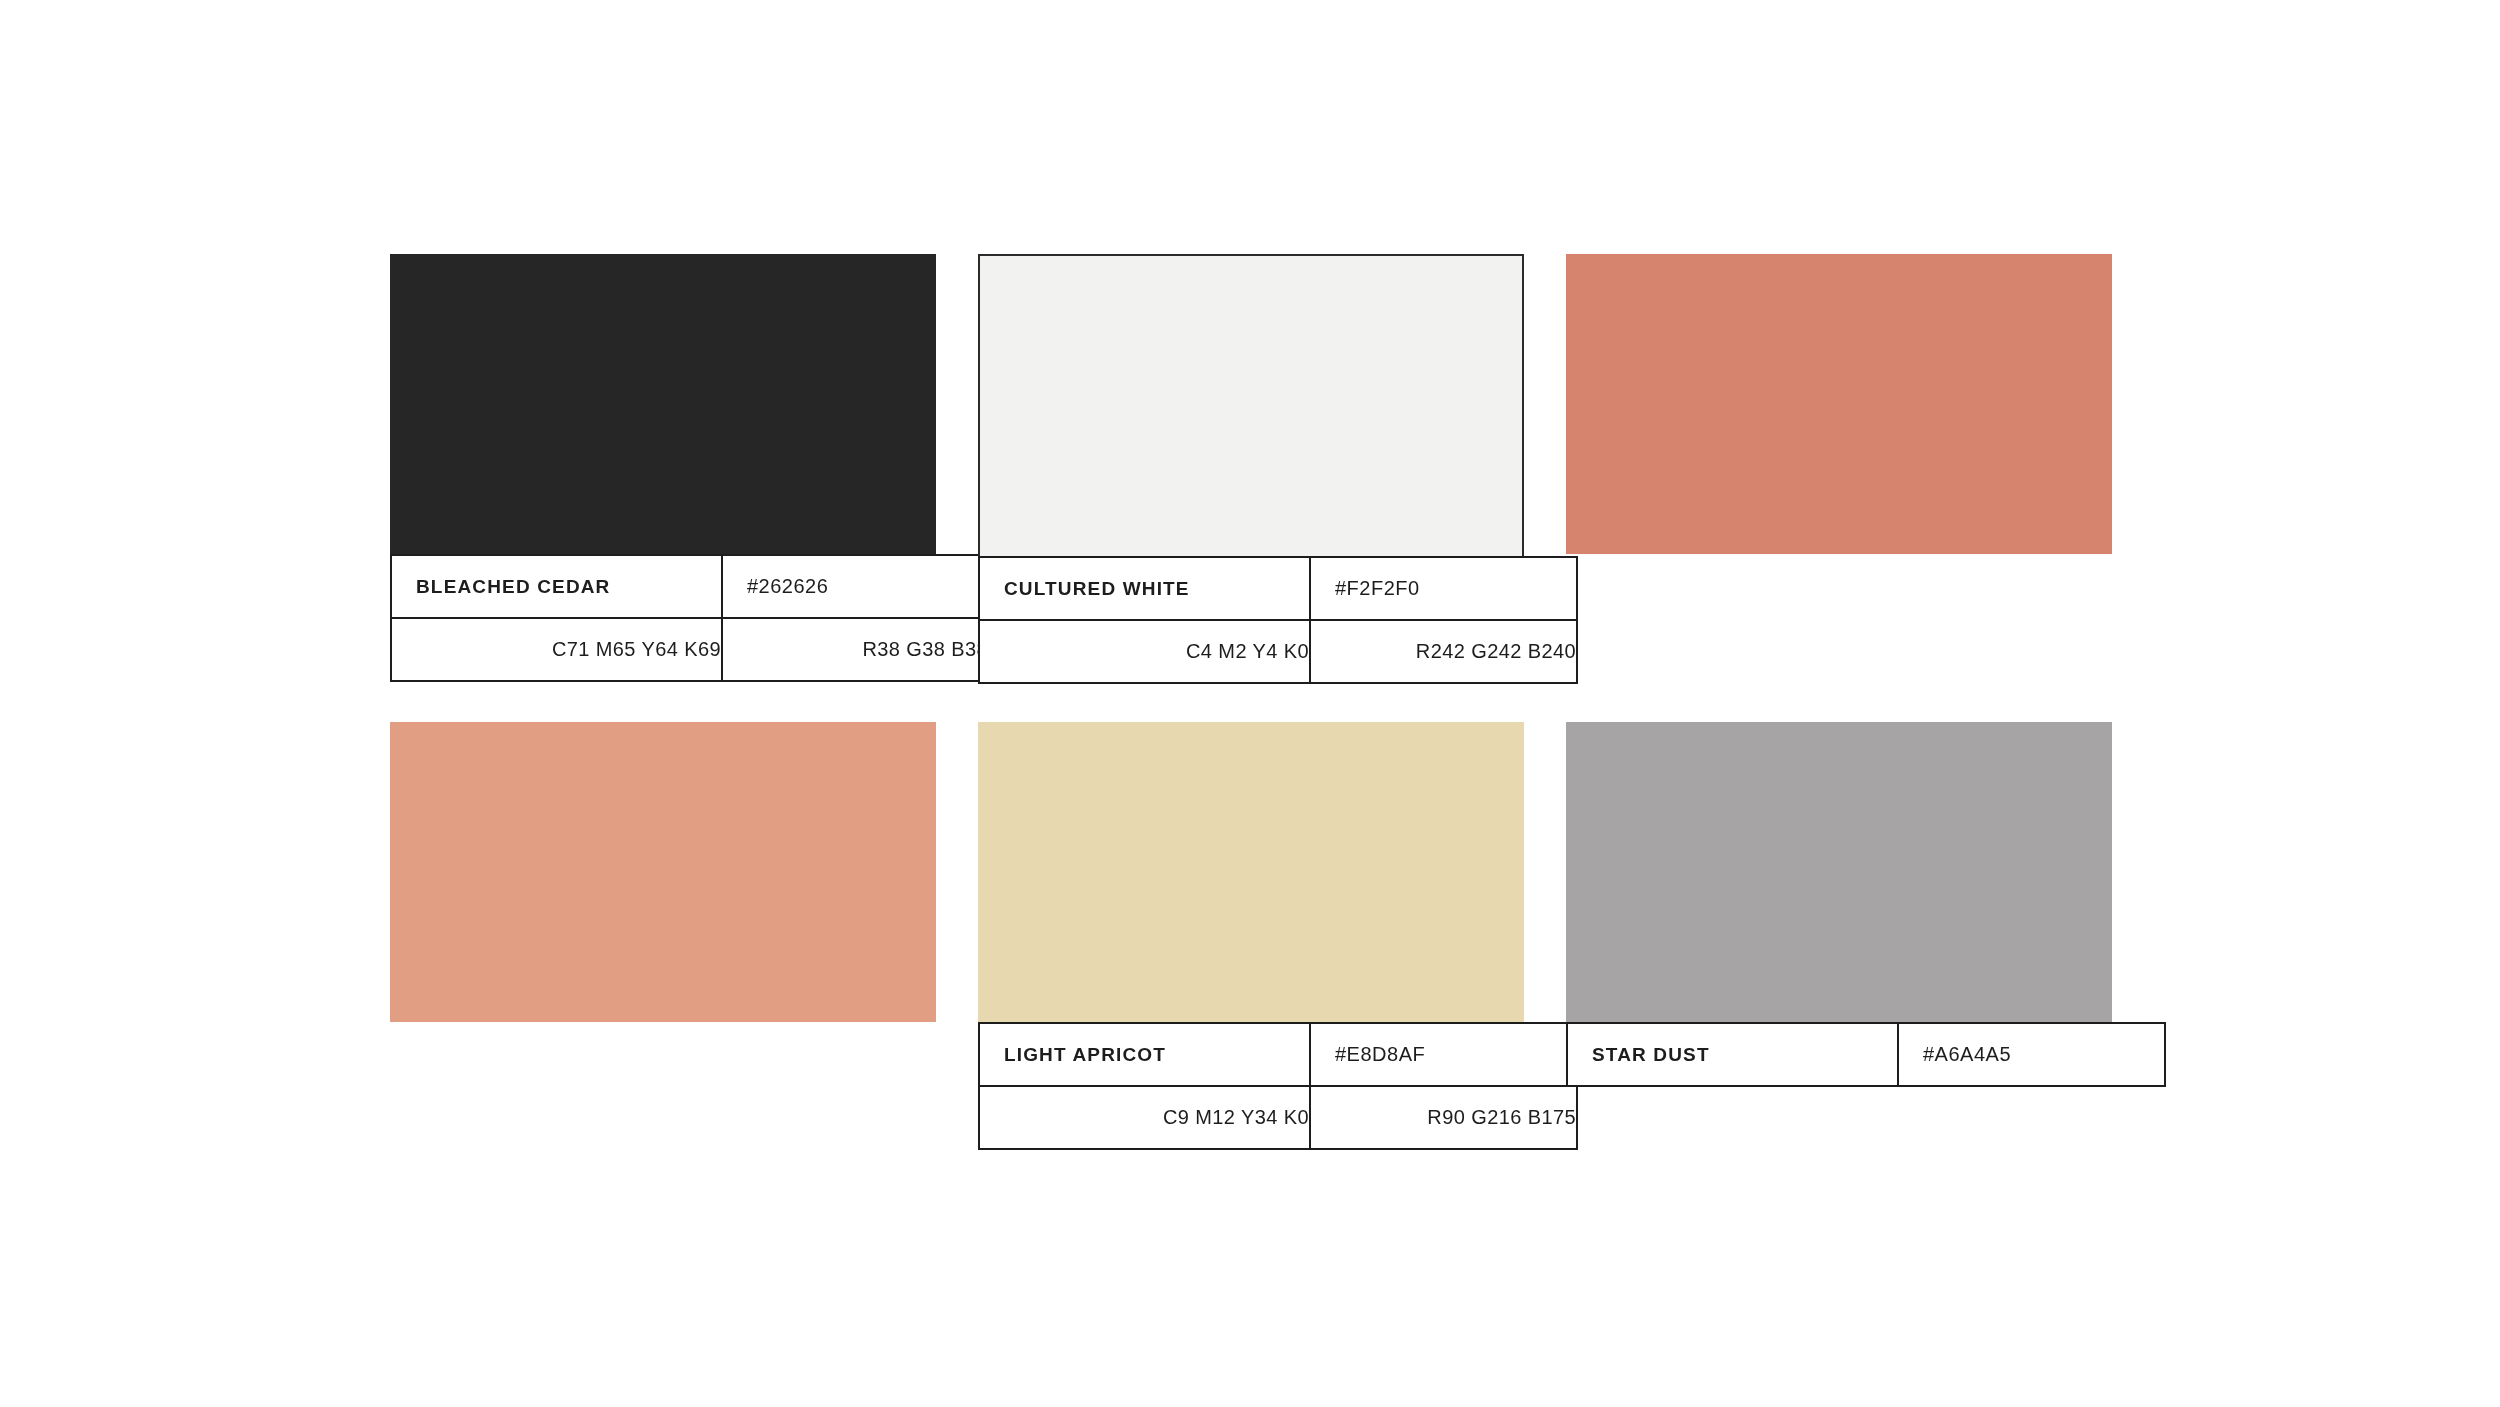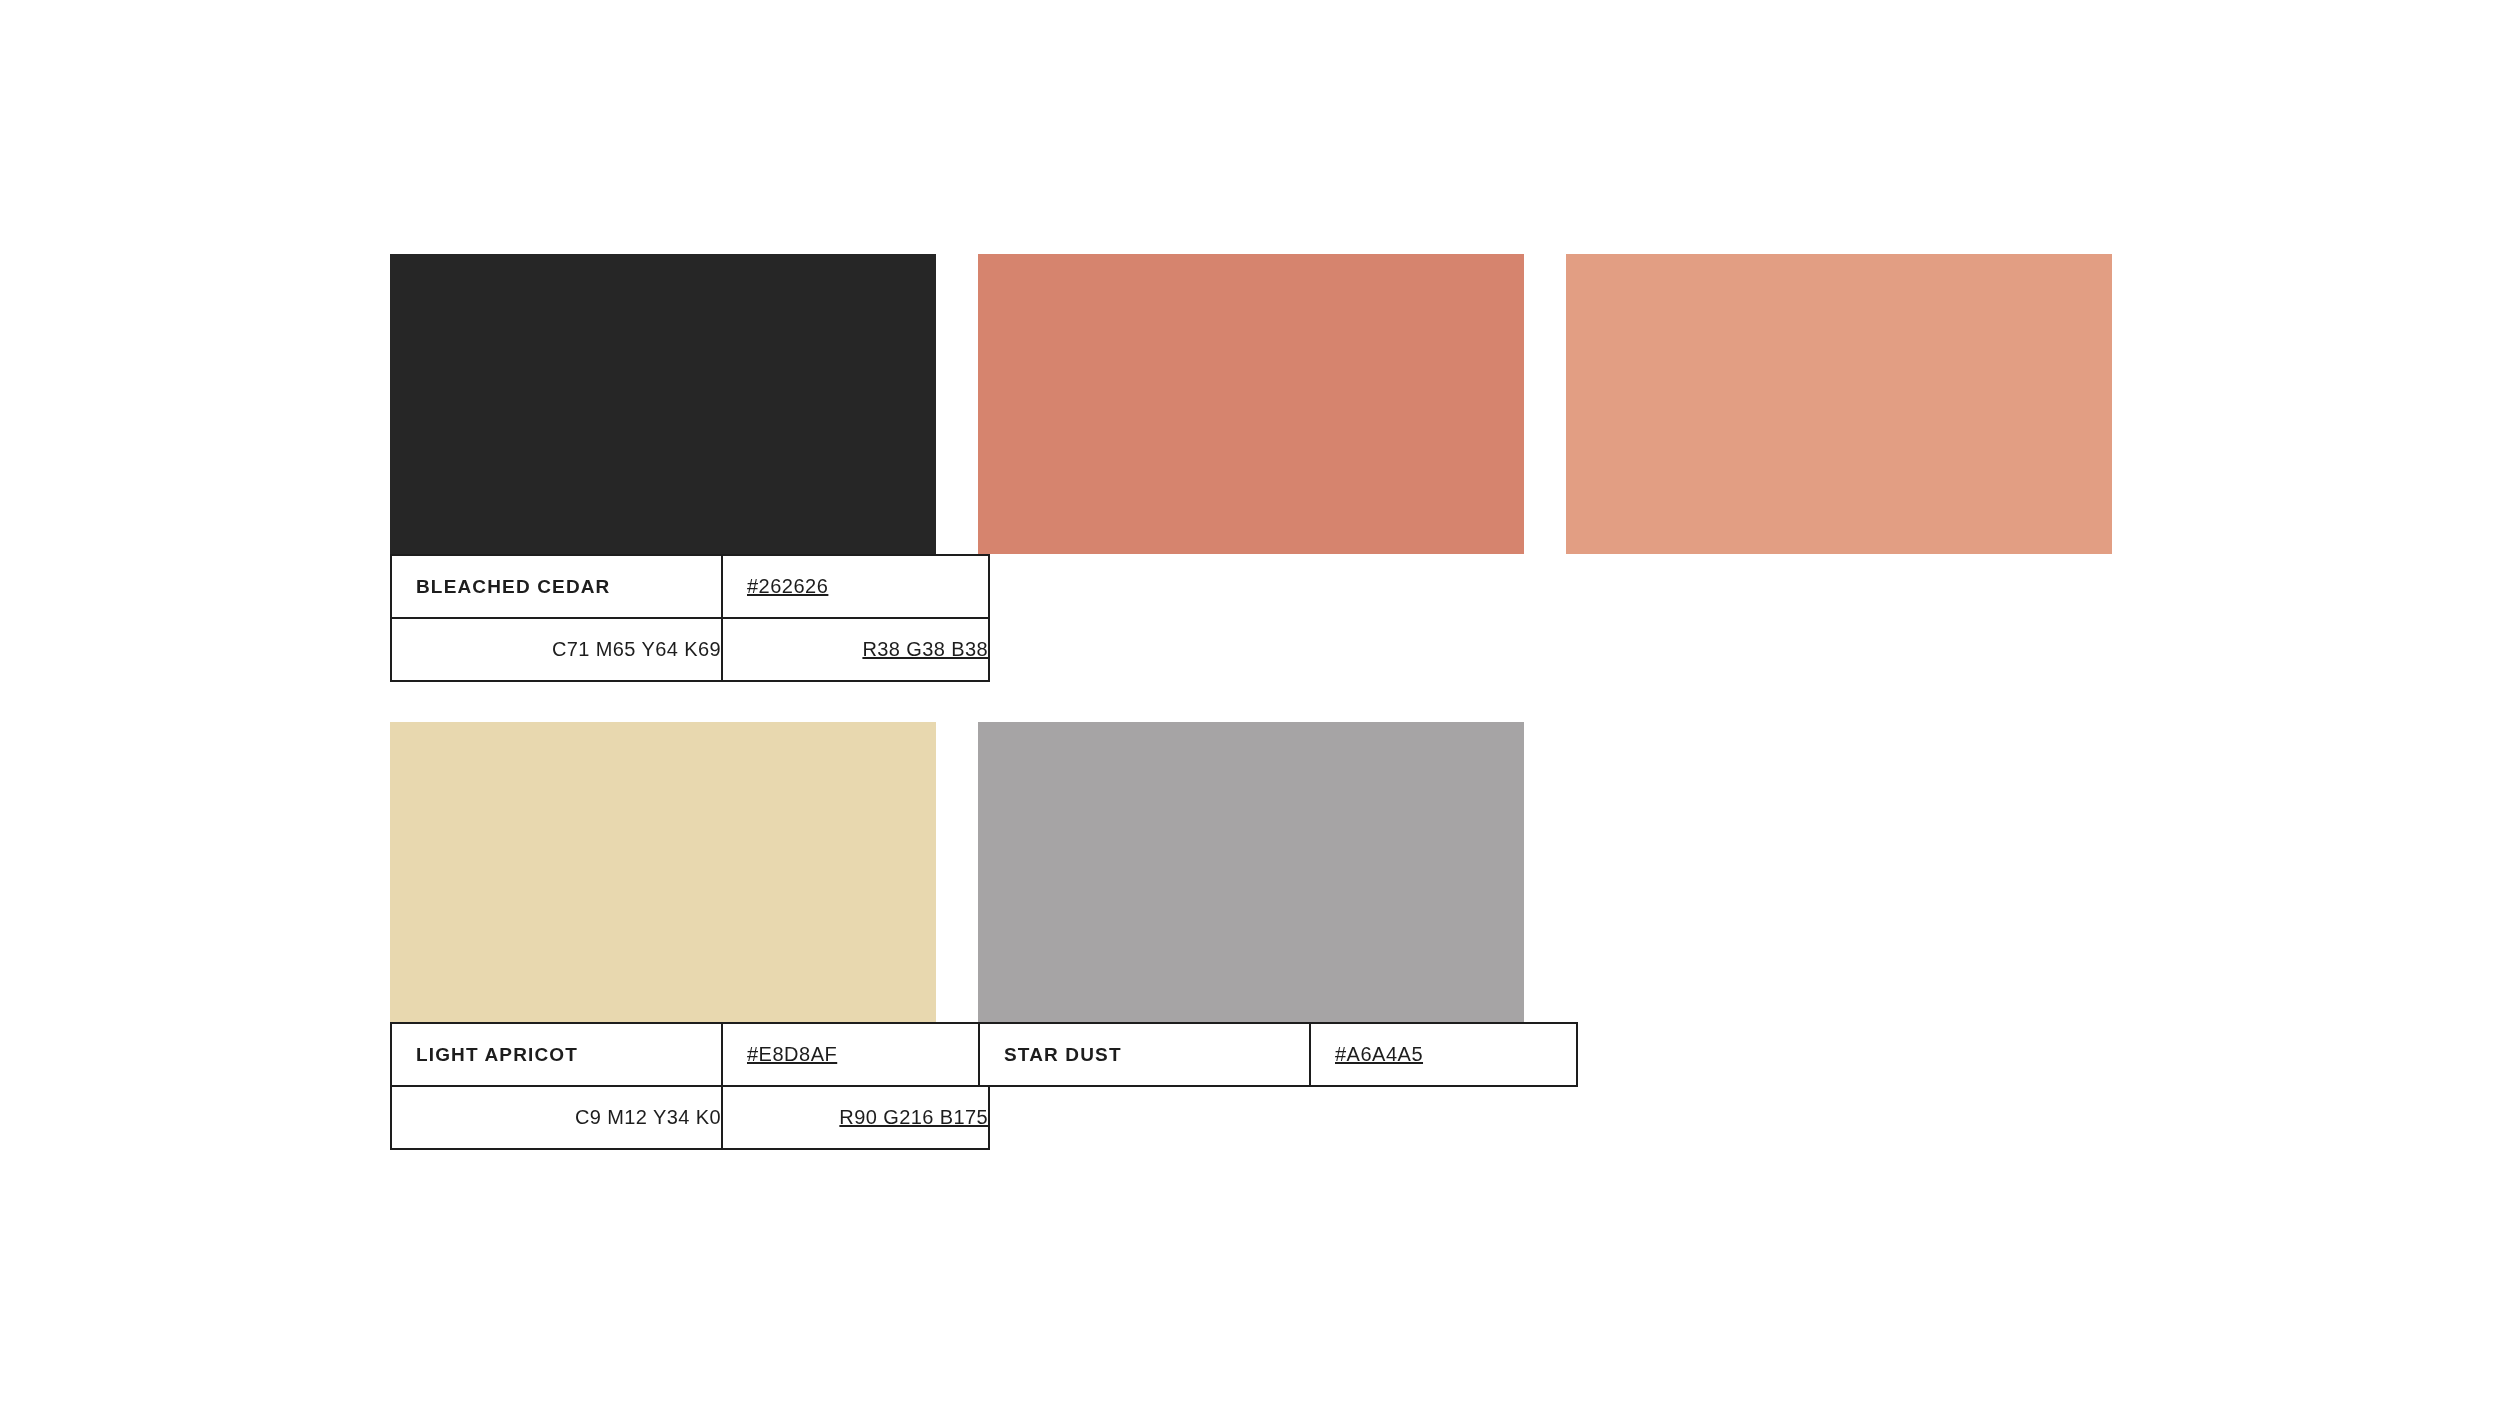--- a/index.html
+++ b/index.html
@@ -64,21 +64,21 @@
   .swatch-table td {
     border: 2px solid #1d1d1d;
     height: 61px;
     padding: 0 0 0 24px;
     vertical-align: middle;
     color: #1d1d1d;
     white-space: nowrap;
     overflow: hidden;
   }
   .col-left  { width: 305px; }
-  .col-right { width: 241px; text-decoration: underline; }
+  .col-right { width: 241px; }
 
   .cell-name {
     font-size: 19px;
     font-weight: bold;
     letter-spacing: 1.15px;
     text-transform: uppercase;
   }
   .cell-hex {
     font-size: 20px;
     font-weight: normal;
@@ -107,20 +107,35 @@
             <td class="col-right cell-hex">#262626</td>
           </tr>
           <tr>
             <td class="col-left cell-cmyk">C71 M65 Y64 K69</td>
             <td class="col-right cell-rgb">R38 G38 B38</td>
           </tr>
         </tbody>
       </table>
     </div>
 
+    <div class="swatch-card has-outline">
+      <div class="swatch-block" style="background-color: rgb(242, 242, 240);"></div>
+      <table class="swatch-table">
+        <tbody>
+          <tr>
+            <td class="col-left cell-name">CULTURED WHITE</td>
+            <td class="col-right cell-hex">#F2F2F0</td>
+          </tr>
+          <tr>
+            <td class="col-left cell-cmyk">C4 M2 Y4 K0</td>
+            <td class="col-right cell-rgb">R242 G242 B240</td>
+          </tr>
+        </tbody>
+      </table>
+    </div>
 
     <div class="swatch-card">
       <div class="swatch-block" style="background-color: rgb(214, 132, 110);"></div>
     </div>
 
     <div class="swatch-card">
       <div class="swatch-block" style="background-color: rgb(226, 158, 131);"></div>
     </div>
 
     <div class="swatch-card">

